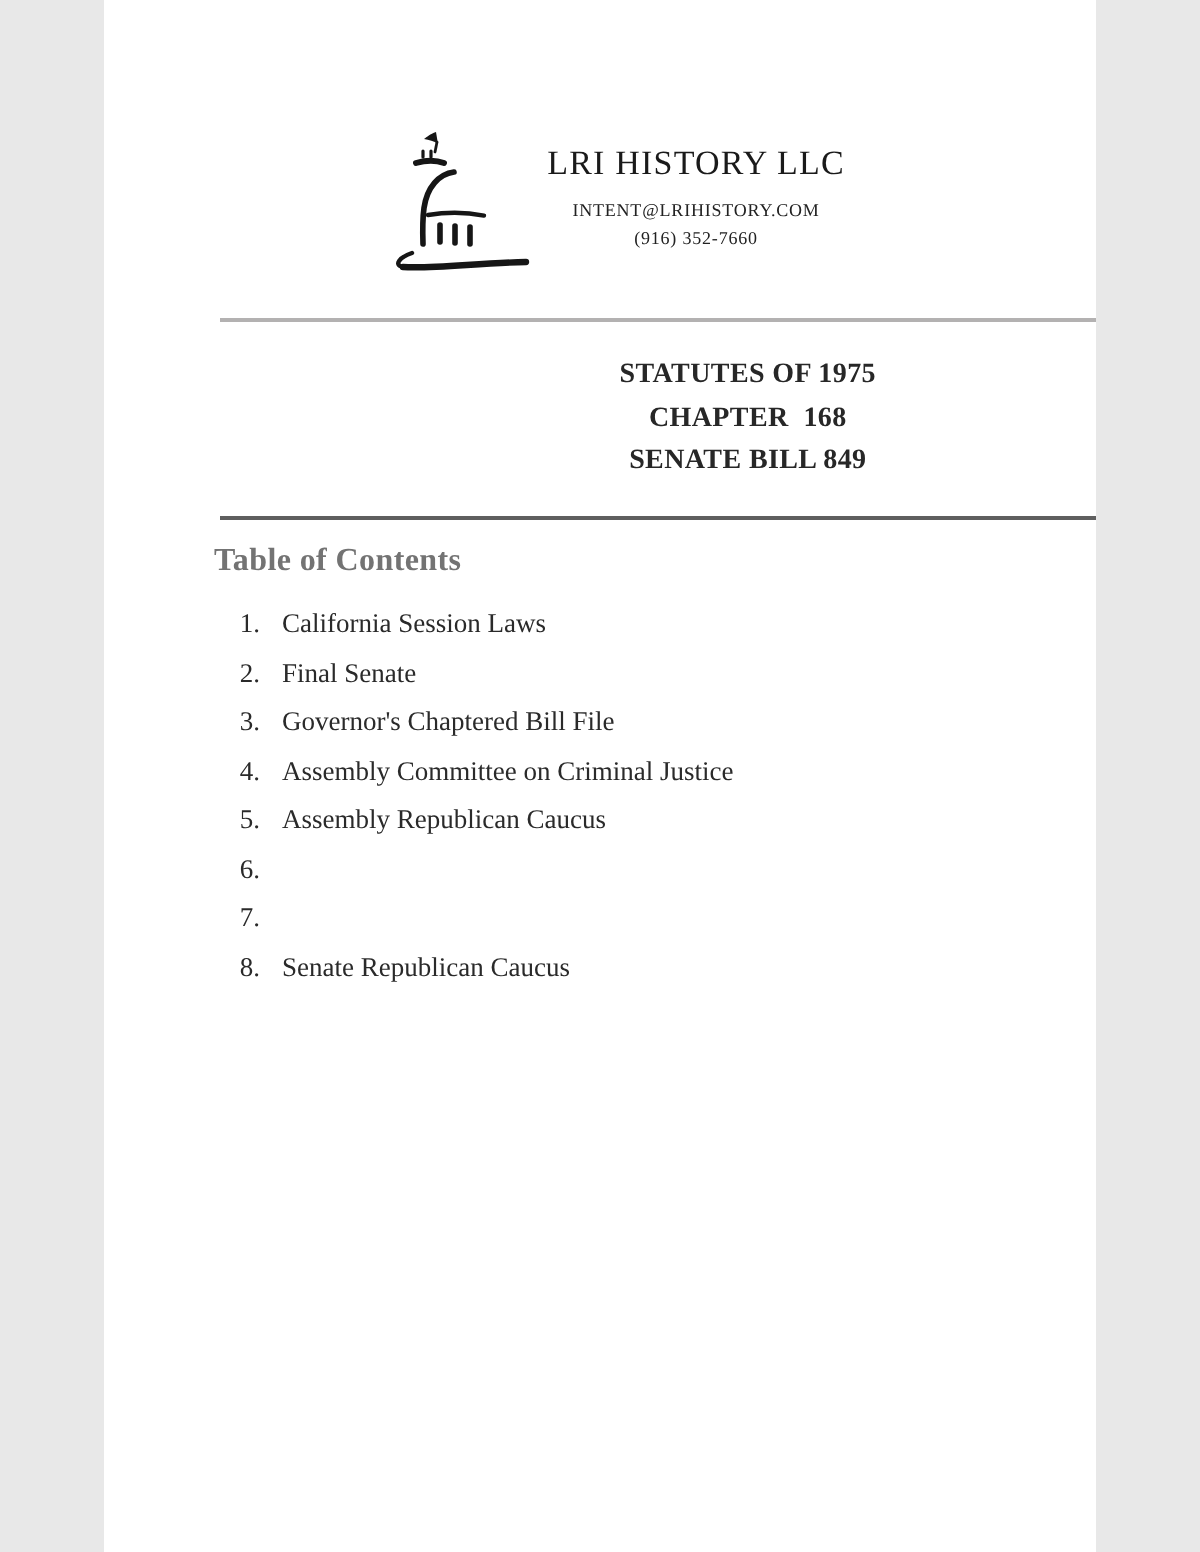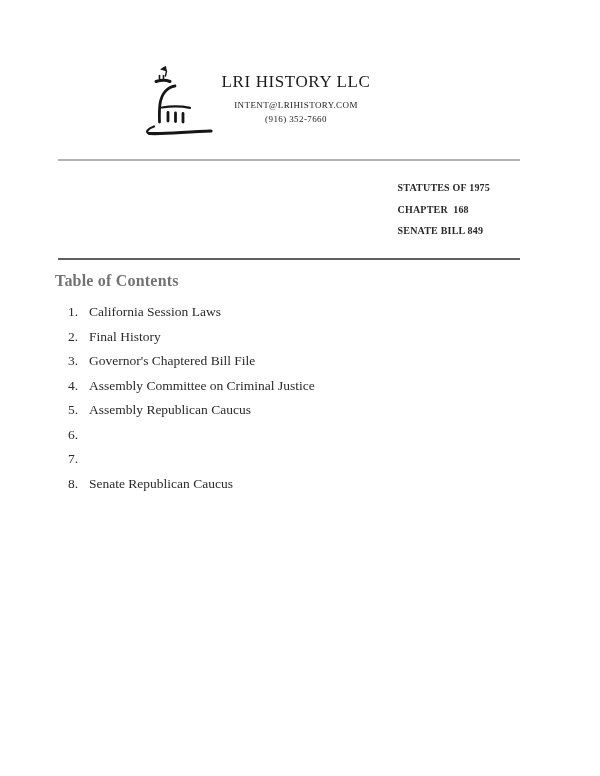--- a/index.html
+++ b/index.html
@@ -1,19 +1,19 @@
 <!DOCTYPE html>
 <html><head>
 <meta charset="utf-8">
 <style>
   * { margin: 0; padding: 0; box-sizing: border-box; }
   html, body { background: #e8e8e8; }
   .page {
     position: relative;
-    width: 600px;
+    width: 496px;
     height: 776px;
     margin: 0 auto;
     background: #ffffff;
     font-family: "Liberation Serif", serif;
     color: #1c1c1c;
     overflow: hidden;
   }
   .logo {
     position: absolute;
     left: 142px;
@@ -46,23 +46,23 @@
     position: absolute;
     left: 58px;
     width: 462px;
   }
   .divider-top { top: 159px; height: 2px; background: #b3b1b1; }
   .divider-mid { top: 258px; height: 1.5px; background: #5f5f5f; }
   .ref-block {
     position: absolute;
     right: 110px;
     top: 177px;
-    text-align: left;
+    text-align: center;
     font-weight: bold;
-    font-size: 10px;
+    font-size: 14px;
     line-height: 21.5px;
     color: #272727;
     letter-spacing: 0.2px;
   }
   .ref-block div { white-space: pre; }
   .toc-heading {
     position: absolute;
     left: 55px;
     top: 272px;
     font-weight: bold;
@@ -135,21 +135,21 @@
 
   <div class="toc-heading">Table of Contents</div>
 
   <ol class="toc-list">
     <li class="toc-item">
       <span class="toc-num">1.</span>
       <span class="toc-label">California Session Laws</span>
     </li>
     <li class="toc-item">
       <span class="toc-num">2.</span>
-      <span class="toc-label">Final History</span>
+      <span class="toc-label">Final Senate</span>
     </li>
     <li class="toc-item">
       <span class="toc-num">3.</span>
       <span class="toc-label">Governor's Chaptered Bill File</span>
     </li>
     <li class="toc-item">
       <span class="toc-num">4.</span>
       <span class="toc-label">Assembly Committee on Criminal Justice</span>
     </li>
     <li class="toc-item">

